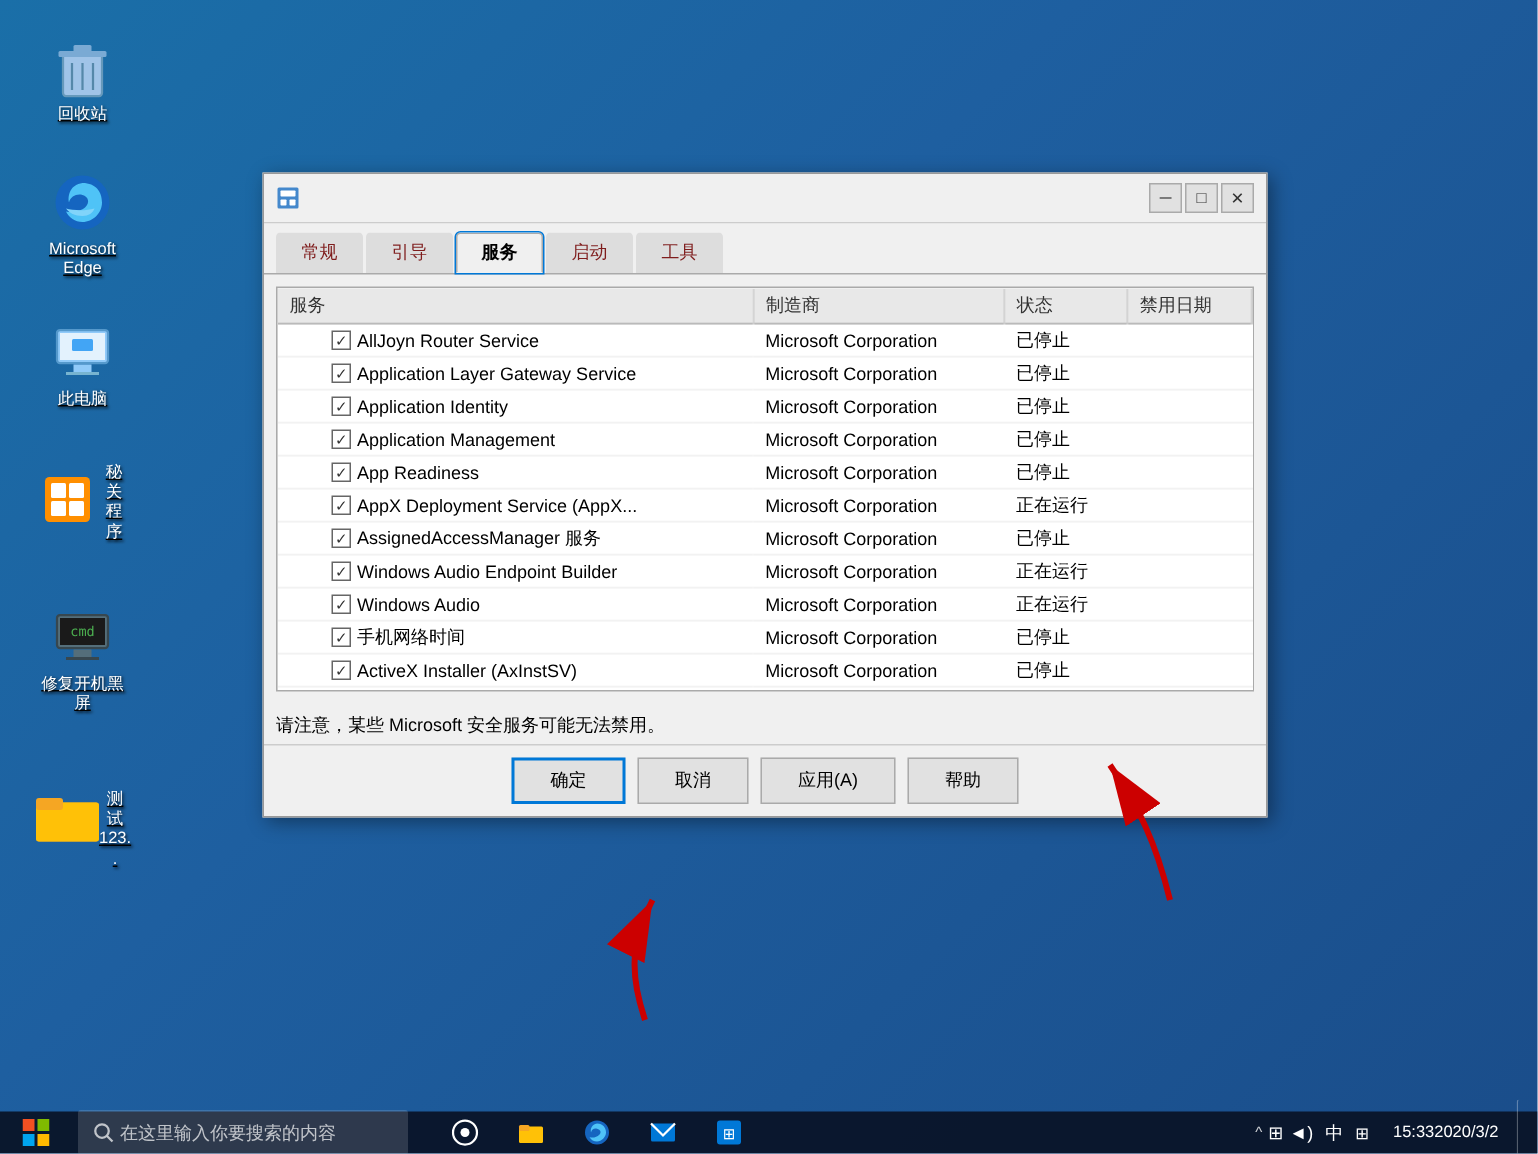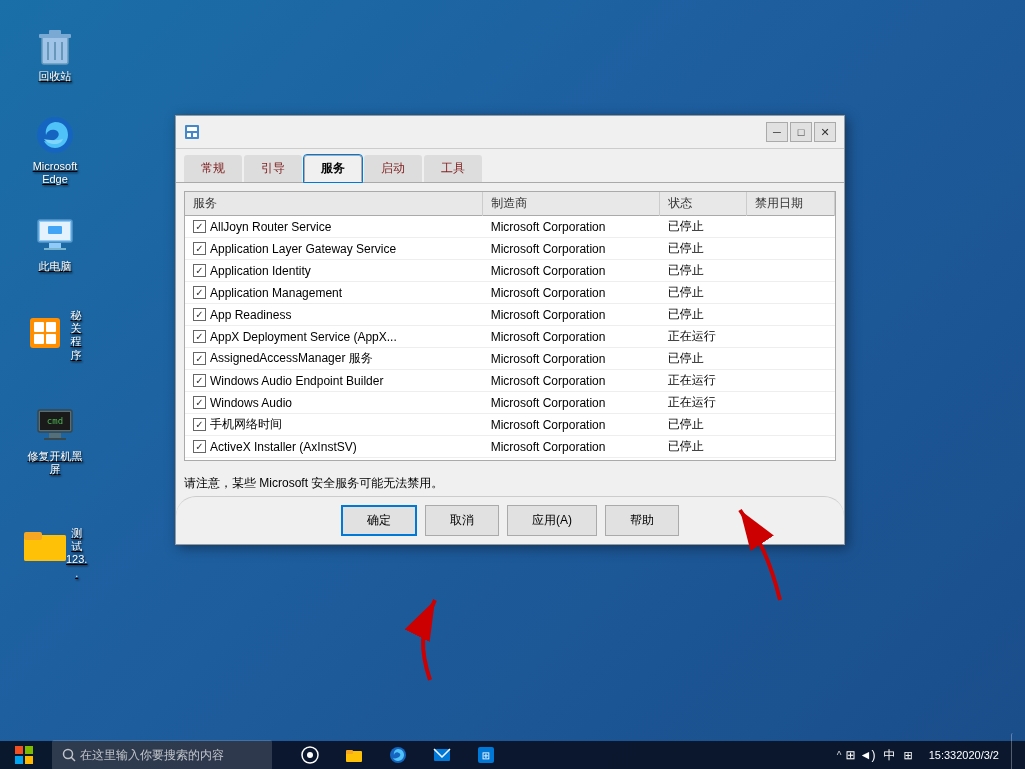--- a/index.html
+++ b/index.html
@@ -226,20 +226,21 @@
       padding: 2px 8px;
       border-bottom: 1px solid #eee;
       font-size: 12px;
       white-space: nowrap;
     }
 
     .checkbox-cell {
       display: flex;
       align-items: center;
       gap: 4px;
+      margin-left: 28px;
     }
     .svc-checkbox {
       width: 13px;
       height: 13px;
       border: 1px solid #666;
       background: white;
       display: inline-flex;
       align-items: center;
       justify-content: center;
       flex-shrink: 0;
@@ -306,21 +307,20 @@
       text-align: center;
     }
 
     
     .confirm-row {
       display: flex;
       justify-content: center;
       gap: 8px;
       padding: 8px 8px;
       border-top: 1px solid #ccc;
-      border-radius: 20px;
     }
     .confirm-btn {
       padding: 5px 24px;
       font-size: 12px;
       background: #e1e1e1;
       border: 1px solid #aaa;
       cursor: pointer;
       min-width: 60px;
     }
     .confirm-btn.primary {

